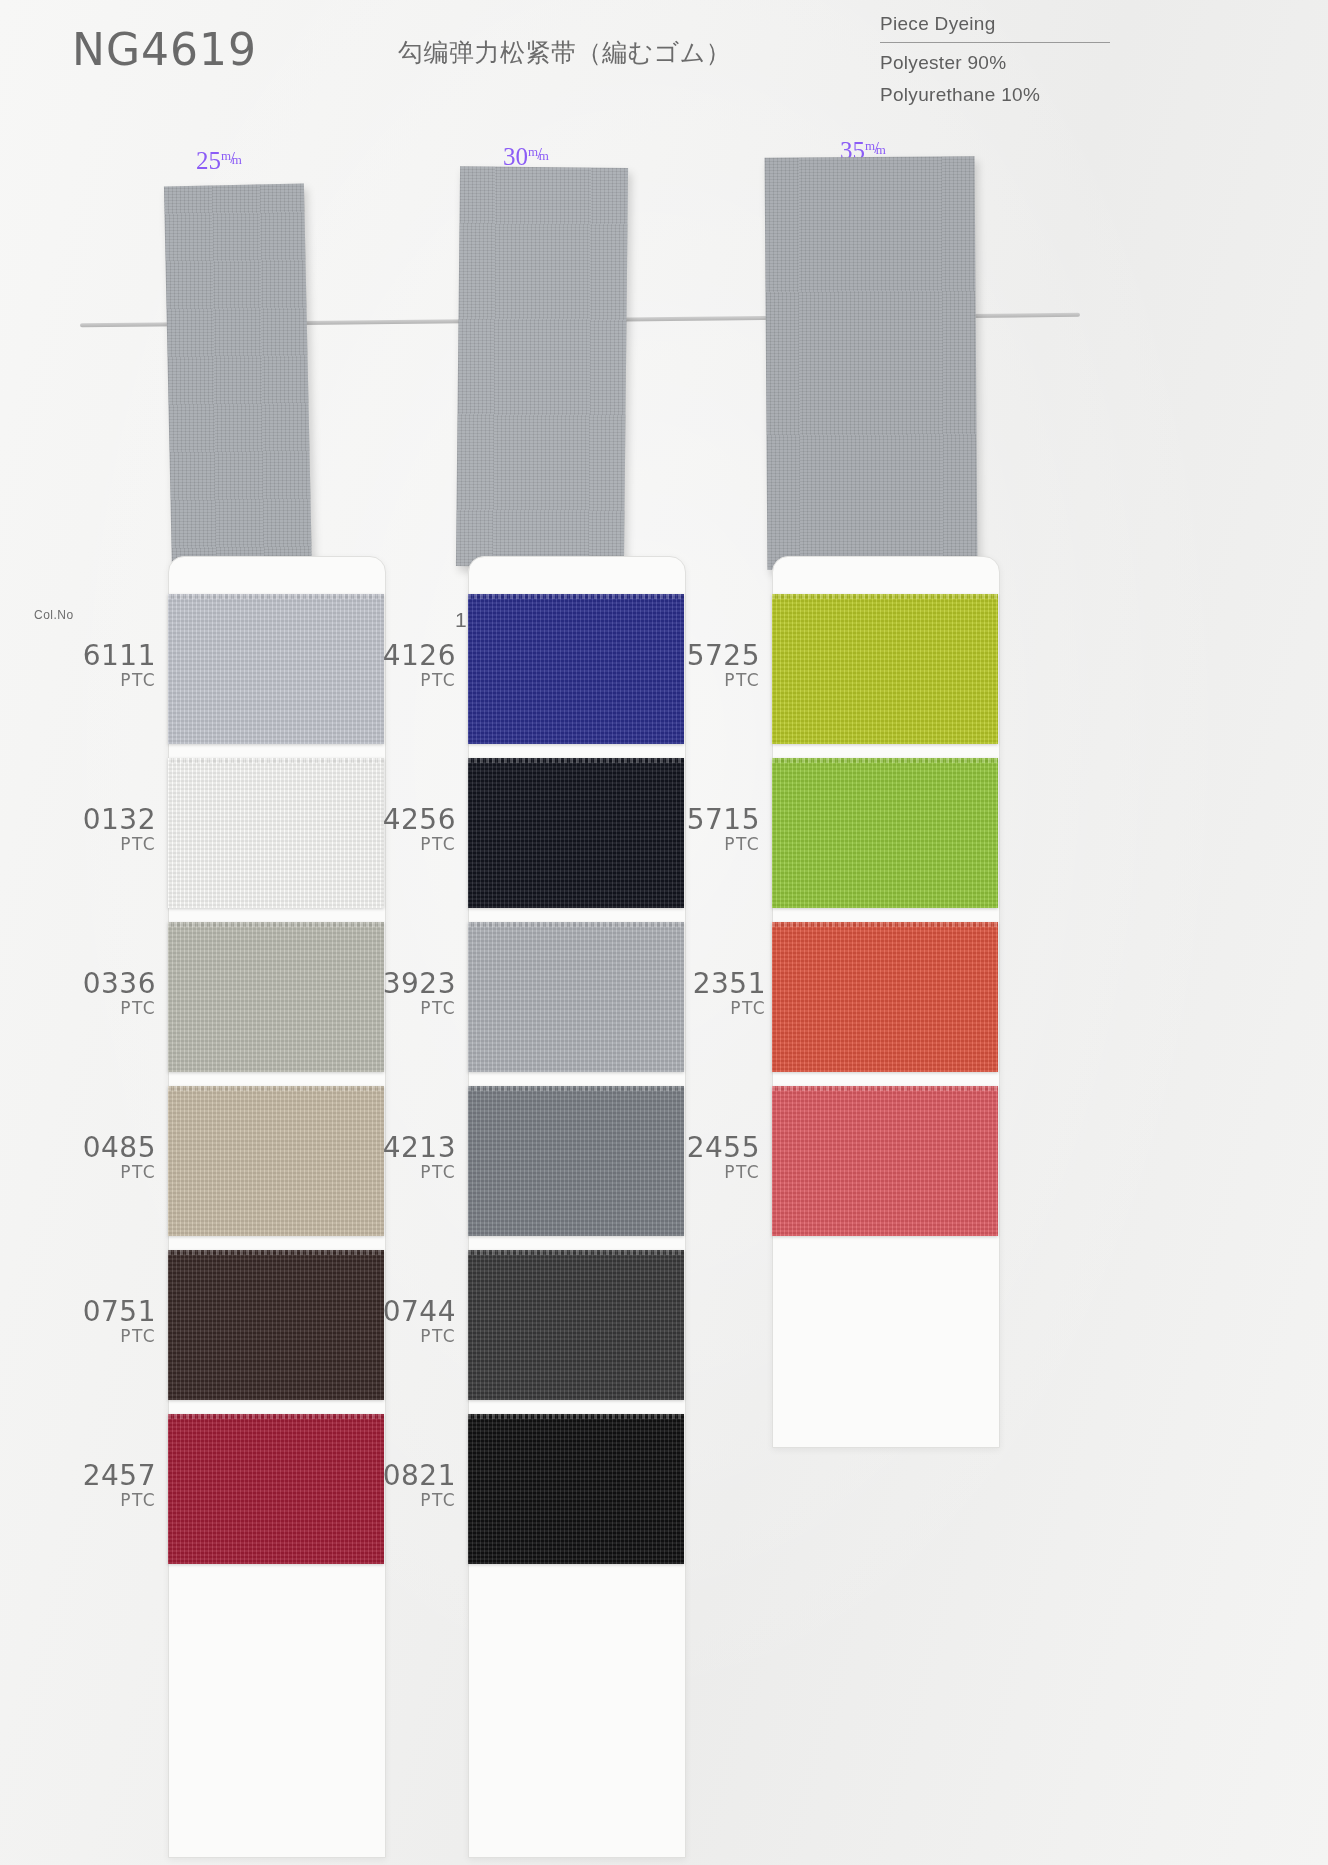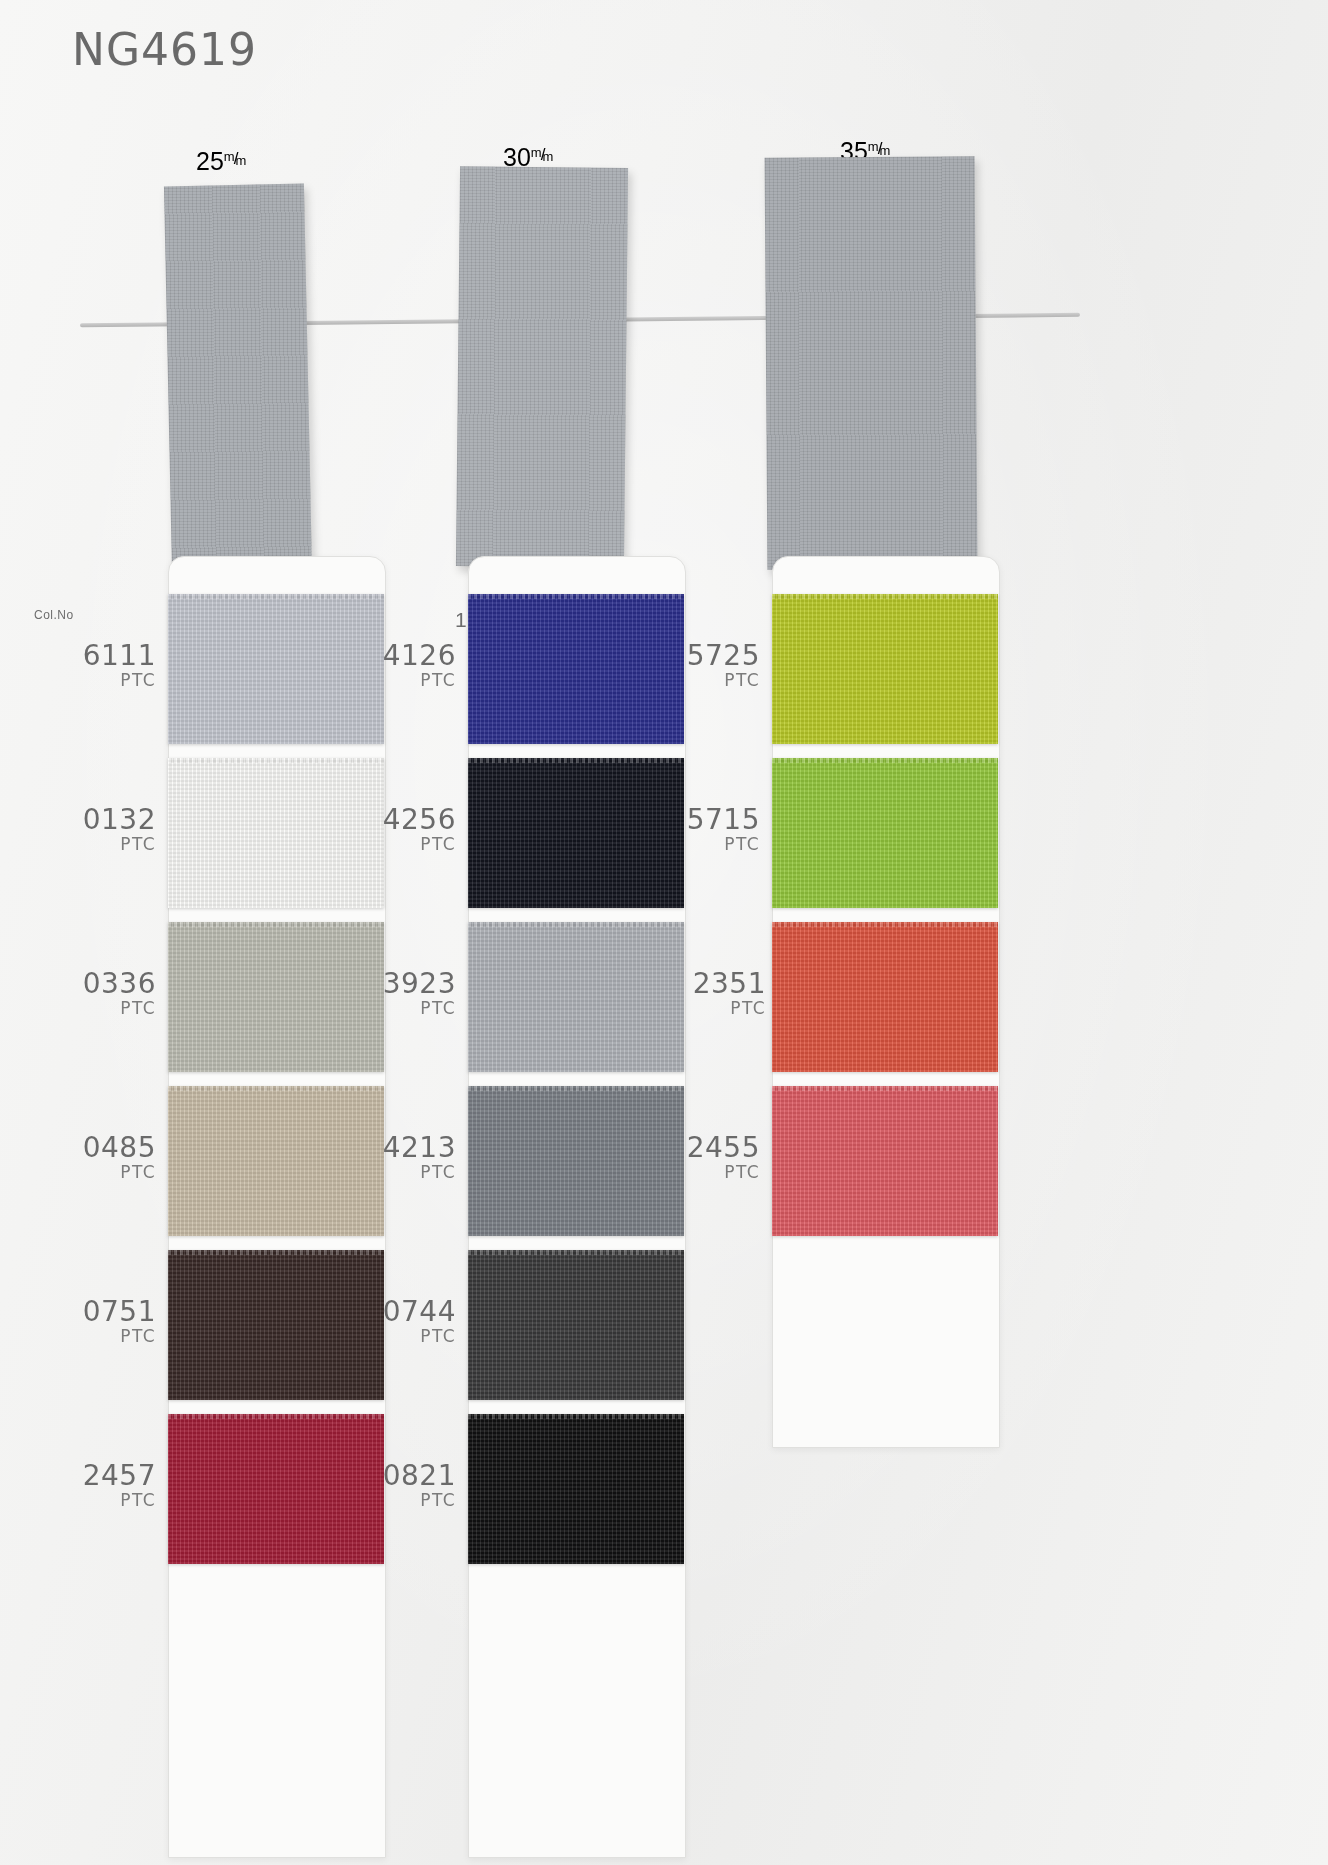--- a/index.html
+++ b/index.html
@@ -35,21 +35,21 @@
     font-family:"DejaVu Sans", sans-serif;
   }
   .spec{position:absolute;left:880px;top:8px;width:230px;}
   .spec div{font-size:19px;color:#5e5e5e;line-height:32px;letter-spacing:.3px;}
   .spec .rule{
     height:1px;background:#9a9a9a;margin:2px 0 4px 0;line-height:0;
   }
 
   
   .band-area{position:absolute;left:0;top:125px;width:1328px;height:360px;}
-  .wlabel{position:absolute;font-size:25px;color:#000000;font-family:Liberation Sans, sans-serif;}
+  .wlabel{position:absolute;font-size:25px;color:#8b5cf6;font-family:Liberation Serif, serif;}
   .wlabel .u{font-size:13px;position:relative;top:-9px;letter-spacing:-1px;}
   .wlabel .u .sl{font-size:17px;position:relative;top:3px;}
   .wlabel .u .b{font-size:13px;position:relative;top:4px;left:-2px;}
 
   .hangline{
     position:absolute;left:80px;top:193px;width:1000px;height:4px;
     background:linear-gradient(to bottom,#cfcfcf,#b4b4b4);
     transform:rotate(-0.6deg);border-radius:2px;
   }
 
@@ -97,20 +97,27 @@
   .lbl .ptc{font-size:17px;color:#7b7b7b;letter-spacing:1.4px;line-height:22px;
     font-family:"DejaVu Sans", sans-serif;}
 </style>
 </head>
 <body>
 
 <div class="paper"></div>
 
 <div class="header">
   <div class="code">NG4619</div>
+  <div class="desc">勾编弹力松紧带（編むゴム）</div>
+  <div class="spec">
+    <div>Piece Dyeing</div>
+    <div class="rule"></div>
+    <div>Polyester  90%</div>
+    <div>Polyurethane  10%</div>
+  </div>
 </div>
 
 <div class="band-area">
   <div class="hangline"></div>
 
   <div class="wlabel" style="left:196px;top:22px;">
     <span>25</span><span class="u"><span>m</span><span class="sl">/</span><span class="b">m</span></span>
   </div>
   <div class="wlabel" style="left:503px;top:18px;">
     <span>30</span><span class="u"><span>m</span><span class="sl">/</span><span class="b">m</span></span>

